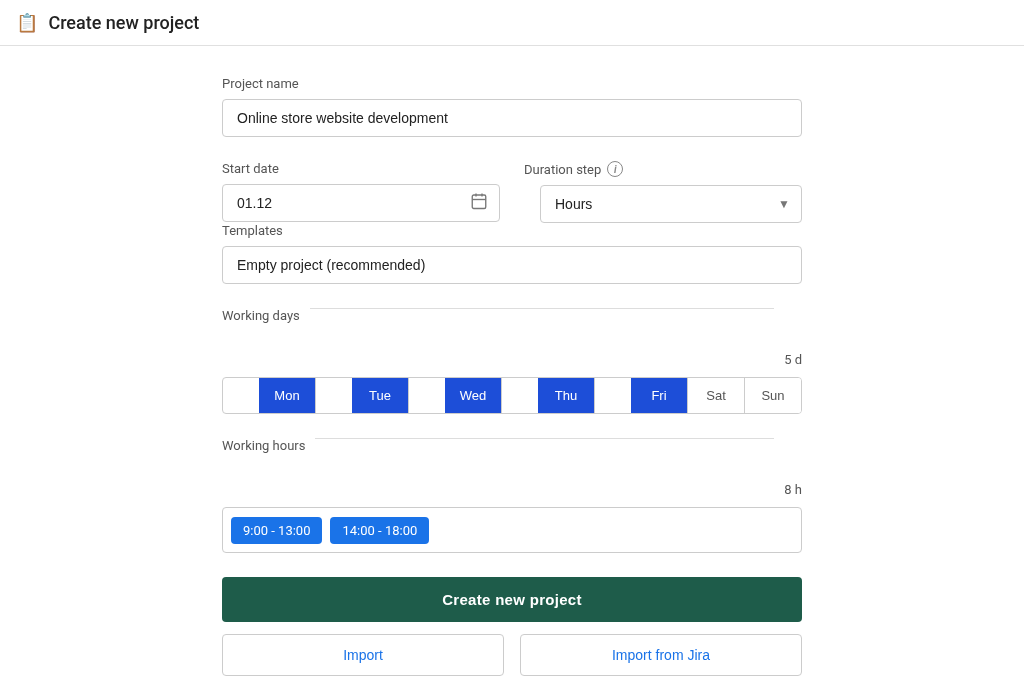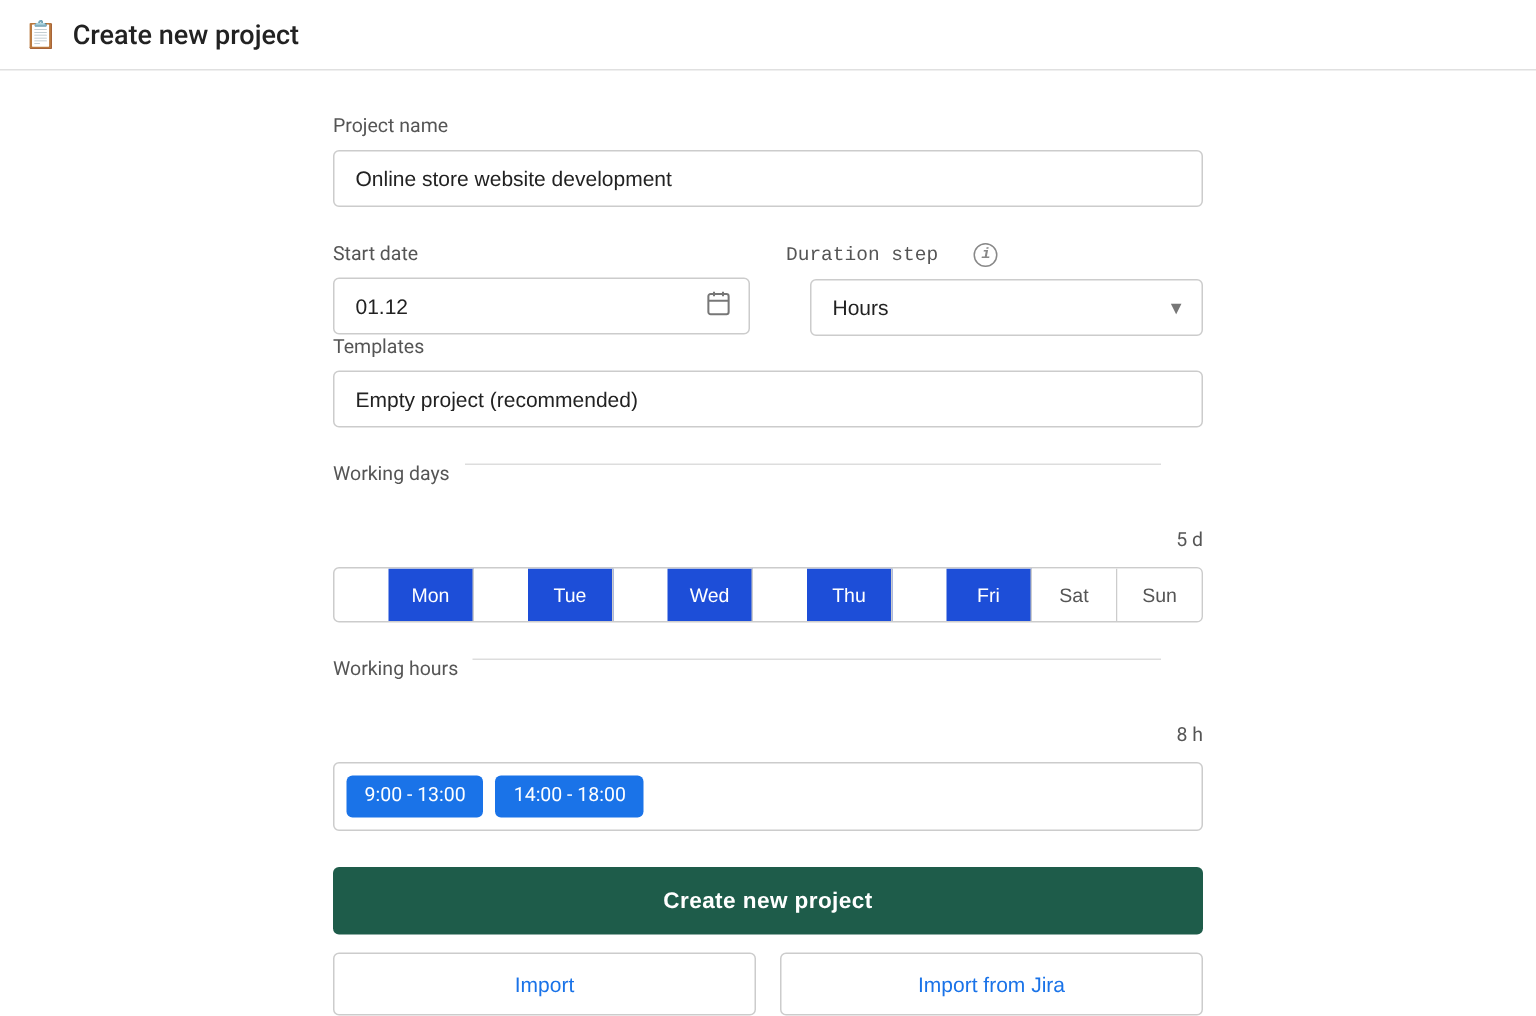--- a/index.html
+++ b/index.html
@@ -90,23 +90,23 @@
       position: absolute;
       right: 12px;
       top: 50%;
       transform: translateY(-50%);
       pointer-events: none;
       color: #777;
       font-size: 12px;
     }
     .label-row {
       display: flex;
-      gap: 24px;
+      align-items: center;
+      gap: 6px;
       margin-bottom: 8px;
-      font-family: Liberation Mono, monospace;
     }
     .info-icon {
       display: inline-flex;
       align-items: center;
       justify-content: center;
       width: 16px;
       height: 16px;
       border: 1.5px solid #888;
       border-radius: 50%;
       font-size: 10px;
@@ -158,20 +158,21 @@
       margin-left: 36px;
     }
     .hours-container {
       display: flex;
       gap: 8px;
       flex-wrap: wrap;
       border: 1px solid #ccc;
       border-radius: 4px;
       padding: 8px;
       min-height: 46px;
+      align-items: center;
     }
     .hour-badge {
       background: #1a73e8;
       color: #fff;
       border-radius: 4px;
       padding: 6px 12px;
       font-size: 13px;
       cursor: pointer;
     }
     .create-btn {

